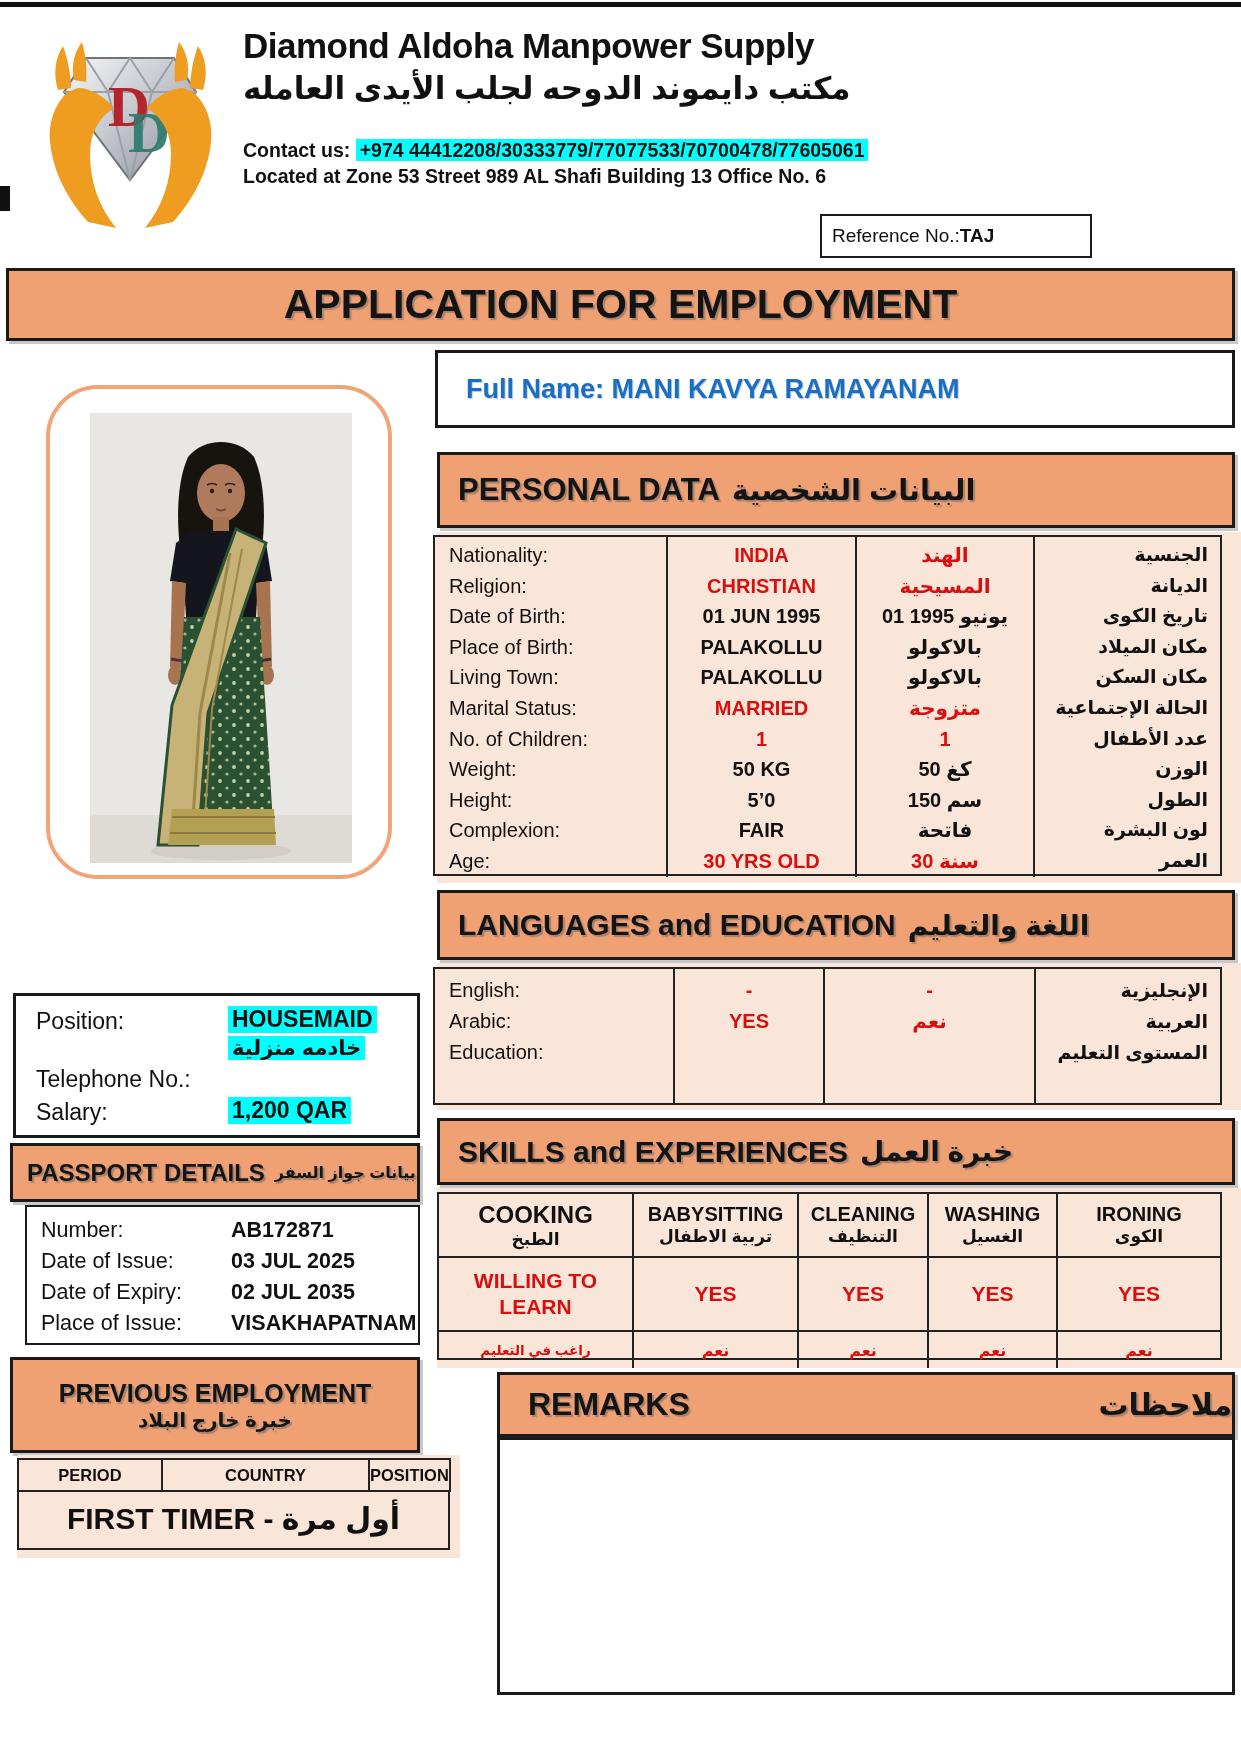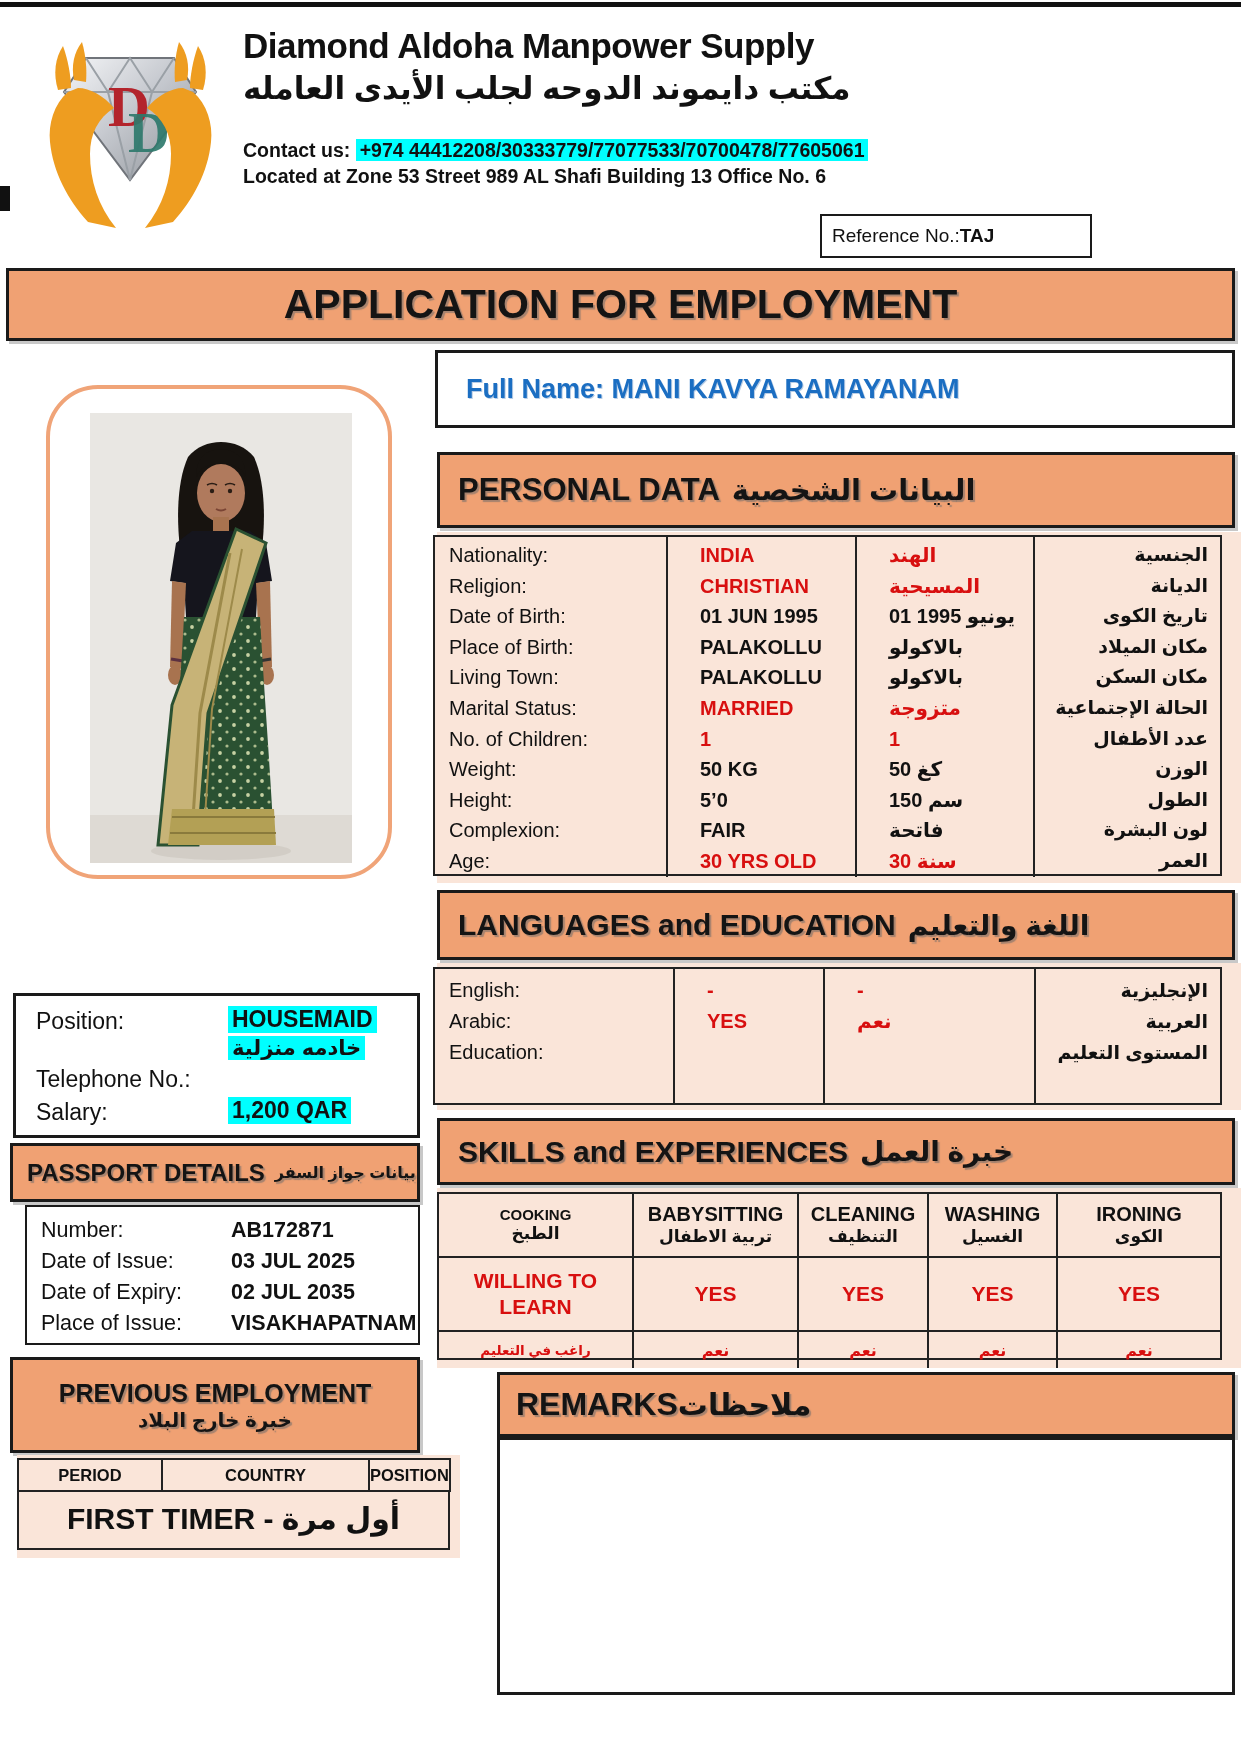--- a/index.html
+++ b/index.html
@@ -22,21 +22,21 @@
     font-weight:bold;color:#141414;
     text-shadow:2px 2px 1px rgba(105,105,105,.55);
     white-space:nowrap;
   }
   .pinkpanel{background:#fae5d9;}
   .btable{box-sizing:border-box;border:2px solid #222;background:#fae5d9;}
   .col{box-sizing:border-box;}
   .vline{border-right:2px solid #222;}
   .pline{height:30.6px;line-height:30.6px;font-size:20px;white-space:nowrap;}
   .lline{height:31px;line-height:31px;font-size:20px;white-space:nowrap;}
-  .c{text-align:left;padding-left:32px;}
+  .c{text-align:center;}
   .r{text-align:right;}
   .lbl-en{padding-left:14px;}
   .lbl-ar{padding-right:12px;font-size:19px;font-weight:bold;}
   .val{font-weight:bold;}
   .whitebox{background:#fff;border:3px solid #1a1a1a;box-sizing:border-box;}
   .skill-grid{display:grid;grid-template-columns:195px 165px 130px 129px 1fr;}
   .sk-cell{box-sizing:border-box;border-right:2px solid #222;display:flex;flex-direction:column;justify-content:center;align-items:center;text-align:center;}
   .sk-cell:last-child{border-right:none;}
   .prev-grid{display:grid;grid-template-columns:146px 207px 1fr;}
 </style>
@@ -251,21 +251,21 @@
 
   <div class="abs salmon" style="left:437px;top:1118px;width:798px;height:67px;padding-left:18px;display:flex;align-items:center;">
     <span class="hdr-text" style="font-size:30px;">SKILLS and EXPERIENCES</span>
     <span class="hdr-text" style="font-size:28px;margin-left:12px;">خبرة العمل</span>
   </div>
 
   <div class="abs pinkpanel" style="left:437px;top:1188px;width:804px;height:180px;"></div>
   <div class="abs btable" style="left:437px;top:1192px;width:785px;height:168px;">
     <div class="skill-grid" style="height:62px;border-bottom:2px solid #222;">
       <div class="sk-cell">
-        <div class="bold" style="font-size:15px;text-align:center;">COOKING</div>
+        <div class="bold" style="font-size:24px;text-align:center;">COOKING</div>
         <div class="bold" style="font-size:17px;">الطبخ</div>
       </div>
       <div class="sk-cell">
         <div class="bold" style="font-size:20px;">BABYSITTING</div>
         <div class="bold" style="font-size:17px;">تربية الاطفال</div>
       </div>
       <div class="sk-cell">
         <div class="bold" style="font-size:20px;">CLEANING</div>
         <div class="bold" style="font-size:17px;">التنظيف</div>
       </div>
@@ -326,19 +326,19 @@
   <div class="abs pinkpanel" style="left:17px;top:1455px;width:443px;height:103px;"></div>
   <div class="abs" style="left:17px;top:1458px;width:433px;">
     <div class="prev-grid" style="height:34px;">
       <div style="box-sizing:border-box;border:2px solid #222;background:#fae5d9;text-align:center;line-height:30px;font-size:16.5px;font-weight:bold;">PERIOD</div>
       <div style="box-sizing:border-box;border:2px solid #222;border-left:none;background:#fae5d9;text-align:center;line-height:30px;font-size:16.5px;font-weight:bold;">COUNTRY</div>
       <div style="box-sizing:border-box;border:2px solid #222;border-left:none;background:#fae5d9;text-align:center;line-height:30px;font-size:16.5px;font-weight:bold;">POSITION</div>
     </div>
     <div style="box-sizing:border-box;border:2px solid #222;border-top:none;background:#fae5d9;height:58px;line-height:54px;text-align:center;font-size:30px;font-weight:bold;white-space:nowrap;">FIRST TIMER - أول مرة</div>
   </div>
 
-  <div class="abs salmon" style="left:497px;top:1372px;width:738px;height:65px;padding-left:16px;display:flex;align-items:center;">
+  <div class="abs salmon" style="left:497px;top:1372px;width:738px;height:65px;padding-left:28px;display:flex;align-items:center;justify-content:space-between;">
     <span class="hdr-text" style="font-size:32px;">REMARKS</span>
       <span class="hdr-text" style="font-size:30px;">ملاحظات</span>
   </div>
   <div class="abs whitebox" style="left:497px;top:1437px;width:738px;height:258px;"></div>
 
 </div>
 
 </body></html>

